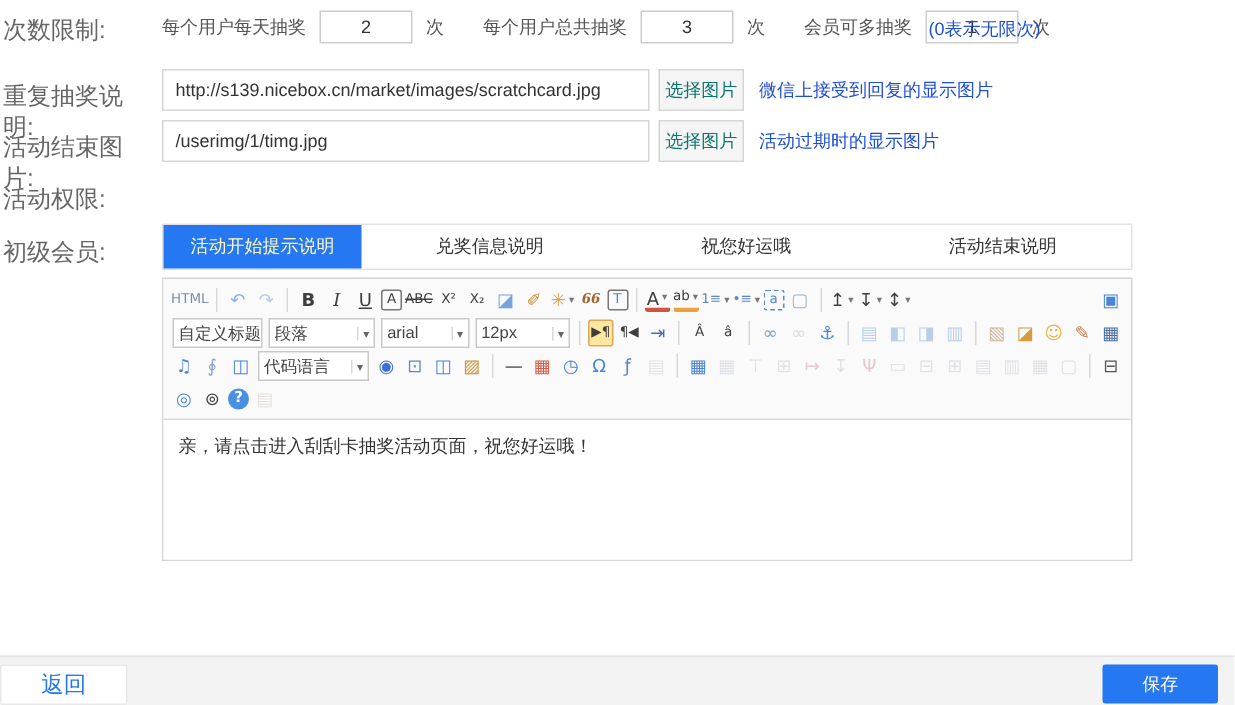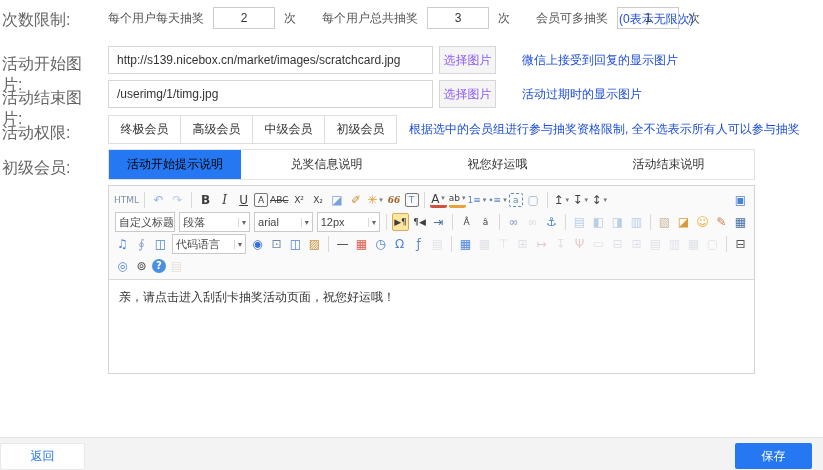--- a/index.html
+++ b/index.html
@@ -17,35 +17,35 @@
          font-size:12px; color:#333; margin:0 9px; outline:none;
          font-family:"Liberation Sans",sans-serif; }
   .unit-gap { margin-right:26px; }
   .hint { font-size:12px; color:#1d4ed8; white-space:nowrap; }
   .hint-abs { position:absolute; left:619px; top:5px; }
 
   
   .url-input { width:325px; height:28px; border:1px solid #d6d6d6; padding:0 8px;
         font-size:12px; color:#333; outline:none; font-family:"Liberation Sans",sans-serif; }
   .pick-btn { margin-left:6px; width:57px; height:28px; background:#f5f5f5;
-        border:1px solid #d6d6d6; font-size:12px; color:#8b5cf6; cursor:pointer;
+        border:1px solid #d6d6d6; font-size:12px; color:#0f766e; cursor:pointer;
         font-family:"Liberation Sans",sans-serif; }
-  .row-hint { margin-left:26px; }
+  .row-hint { margin-left:10px; }
 
   
   .gbtn { width:73px; height:29px; line-height:27px; text-align:center;
         border:1px solid #ddd; background:#fff; font-size:12px; color:#333;
         margin-left:-1px; cursor:pointer; }
   .gbtn:first-child { margin-left:0; }
 
   
   .tabs { position:absolute; left:108px; top:0; width:647px; height:31px;
         border:1px solid #e2e2e2; background:#fff; display:flex; }
   .tab { flex:1; text-align:center; line-height:29px; font-size:12px; color:#333; cursor:pointer; }
-  .tab.active { flex:0 0 132px; background:var(--accent); color:#000000; }
+  .tab.active { flex:0 0 132px; background:var(--accent); color:#fef9c3; }
 
   
   .editor { position:absolute; left:108px; top:185px; width:647px; height:189px;
         border:1px solid #d4d4d4; display:flex; flex-direction:column; background:#fff; }
   .ed-toolbar { background:#fafafa; padding:3px 4px 2px; border-bottom:1px solid #d9d9d9; }
   .tbrow { display:flex; align-items:center; height:22px; white-space:nowrap; overflow:hidden; }
   .ti { display:inline-flex; align-items:center; justify-content:center; min-width:17px;
         height:18px; font-size:12px; margin:0 1px; border-radius:2px; cursor:pointer;
         font-family:"DejaVu Sans",sans-serif; line-height:1; }
   .ti.xs { font-size:9px; }
@@ -65,21 +65,21 @@
   .tsel { height:20px; border:1px solid #c9c9c9; background:#fff; display:inline-flex;
         align-items:center; justify-content:space-between; font-size:11px; color:#444;
         padding:0 3px; margin:0 2px; cursor:pointer; overflow:hidden; }
   .tsel .car { font-size:8px; color:#666; border-left:1px solid #d8d8d8; padding-left:3px; margin-left:3px; }
   .ed-content { flex:1; background:#fff; padding:9px 10px; font-size:12px; color:#333; outline:none; }
 
   
   .footer { position:absolute; left:0; right:0; top:437px; height:33px;
         background:#f3f3f3; border-top:1px solid #e2e2e2; }
   .back-btn { position:absolute; left:0; top:5px; width:85px; height:27px; background:#fff;
-        border:1px solid #e8e8e8; color:var(--accent); font-size:12px; text-align:center;
+        border:1px solid #e8e8e8; color:var(--accent); font-size:15px; text-align:center;
         line-height:25px; border-radius:2px; cursor:pointer; }
   .save-btn { position:absolute; right:11px; top:5px; width:77px; height:26px;
         background:var(--accent); color:#fff; font-size:12px; text-align:center;
         line-height:26px; border-radius:2px; cursor:pointer; border:none; }
 </style>
 </head>
 <body>
 
 <div class="page">
 
@@ -93,46 +93,39 @@
       <input class="num" value="3" style="">
       <span class="ftext unit-gap">次</span>
       <span class="ftext">会员可多抽奖</span>
       <input class="num" value="1" style="">
       <span class="ftext">次</span>
     </div>
     <span class="hint hint-abs">(0表示无限次)</span>
   </div>
 
   <div class="frow" style="top:46px;height:28px">
-    <div class="flabel" style="top:8px">活动开始图片:</div>
+    <div class="flabel" style="top:8px">重复抽奖说明:</div>
     <div class="fcontent" style="height:28px">
       <input class="url-input" value="http://s139.nicebox.cn/market/images/scratchcard.jpg" style="">
       <button class="pick-btn">选择图片</button>
       <span class="hint row-hint">微信上接受到回复的显示图片</span>
     </div>
   </div>
 
   <div class="frow" style="top:80px;height:28px">
     <div class="flabel" style="top:8px">活动结束图片:</div>
     <div class="fcontent" style="height:28px">
       <input class="url-input" value="/userimg/1/timg.jpg" style="">
       <button class="pick-btn">选择图片</button>
       <span class="hint row-hint">活动过期时的显示图片</span>
     </div>
   </div>
 
   <div class="frow" style="top:115px;height:29px">
     <div class="flabel" style="top:8px">活动权限:</div>
-    <div class="fcontent" style="height:29px">
-      <span class="gbtn">终极会员</span>
-      <span class="gbtn">高级会员</span>
-      <span class="gbtn">中级会员</span>
-      <span class="gbtn">初级会员</span>
-      <span class="hint row-hint" style="margin-left:12px">根据选中的会员组进行参与抽奖资格限制, 全不选表示所有人可以参与抽奖</span>
-    </div>
   </div>
 
   <div class="frow" style="top:149px;height:31px">
     <div class="flabel" style="top:9px">初级会员:</div>
     <div class="tabs">
       <span class="tab active">活动开始提示说明</span>
       <span class="tab">兑奖信息说明</span>
       <span class="tab">祝您好运哦</span>
       <span class="tab">活动结束说明</span>
     </div>

